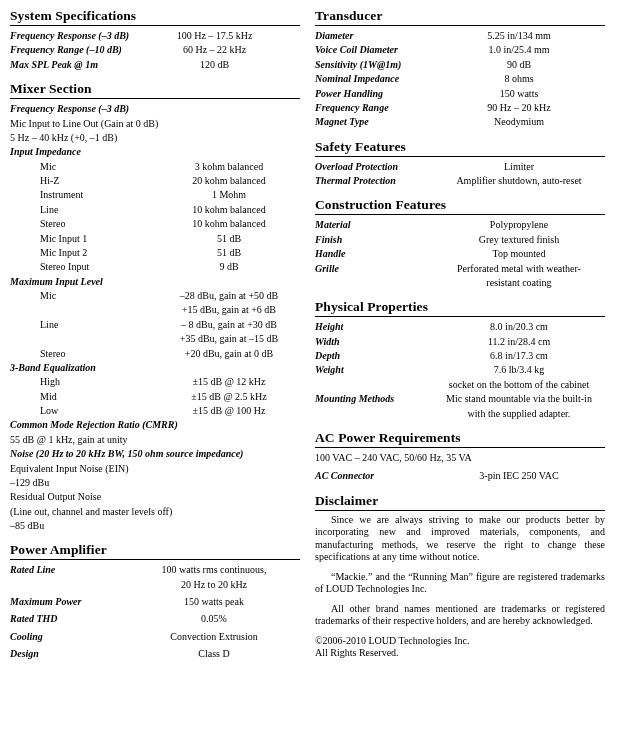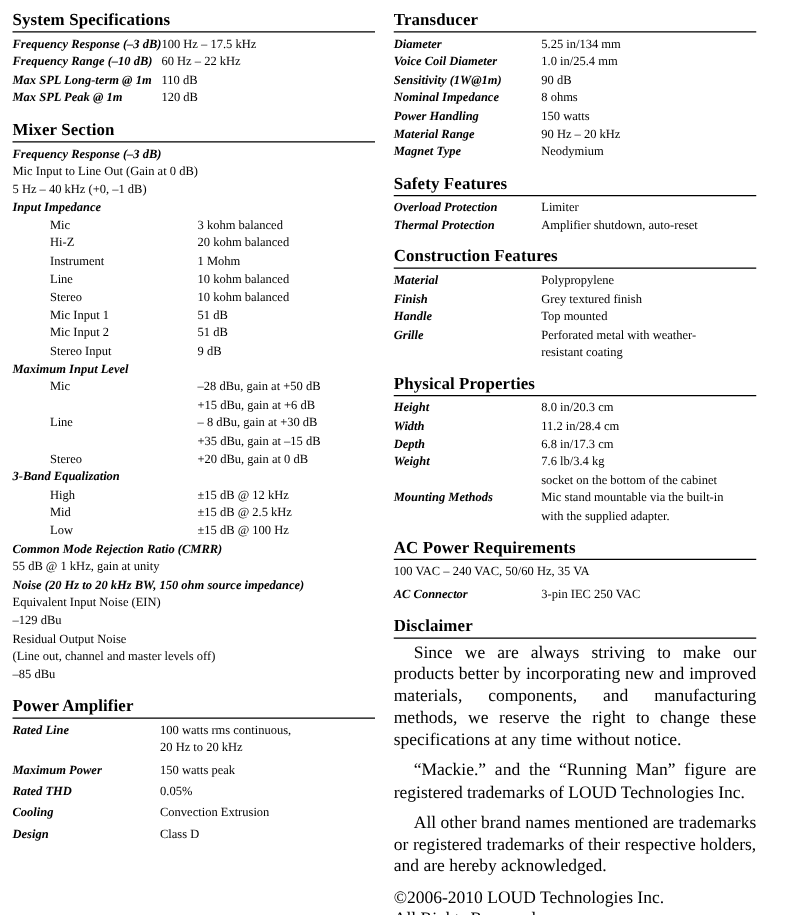--- a/index.html
+++ b/index.html
@@ -60,35 +60,36 @@
     white-space: nowrap;
   }
   td.label.sub {
     font-style: normal;
     font-weight: normal;
     padding-left: 30px;
   }
   td.value {
     width: auto;
     padding-left: 0px;
+    text-align: center;
   }
   .grouphead {
     font-style: italic;
     font-weight: bold;
     padding-left: 14px;
     padding-top: 5px;
   }
   .indent2 { padding-left: 30px; }
   .indent3 { padding-left: 46px; margin-left: 36px; }
   .center-ish { padding-left: 60px; }
 
   
   .disclaimer p {
     margin: 0 0 7px 0;
-    font-size: 14px;
+    font-size: 10px;
     line-height: 1.25;
     text-align: justify;
     text-indent: 16px;
   }
   .disclaimer p.noindent { text-indent: 0; }
 </style>
 </head>
 <body>
 
 <div class="page">
@@ -101,24 +102,20 @@
         <tbody>
             <tr>
           <td class="label">Frequency Response (–3 dB)</td>
           <td class="value">100 Hz – 17.5 kHz</td>
         </tr>
         <tr>
           <td class="label">Frequency Range (–10 dB)</td>
           <td class="value">60 Hz – 22 kHz</td>
         </tr>
         <tr>
-          <td class="label">Max SPL Long-term @ 1m</td>
-          <td class="value">110 dB</td>
-        </tr>
-        <tr>
           <td class="label">Max SPL Peak @ 1m</td>
           <td class="value">120 dB</td>
         </tr>
       </tbody>
         </table>
     </div>
 
     <div class="section">
       <div class="sec-head">Mixer Section</div>
       <table class="spec">
@@ -293,21 +290,21 @@
         </tr>
         <tr>
           <td class="label">Nominal Impedance</td>
           <td class="value">8 ohms</td>
         </tr>
         <tr>
           <td class="label">Power Handling</td>
           <td class="value">150 watts</td>
         </tr>
         <tr>
-          <td class="label">Material Range</td>
+          <td class="label">Frequency Range</td>
           <td class="value">90 Hz – 20 kHz</td>
         </tr>
         <tr>
           <td class="label">Magnet Type</td>
           <td class="value">Neodymium</td>
         </tr>
       </tbody>
         </table>
     </div>
 

